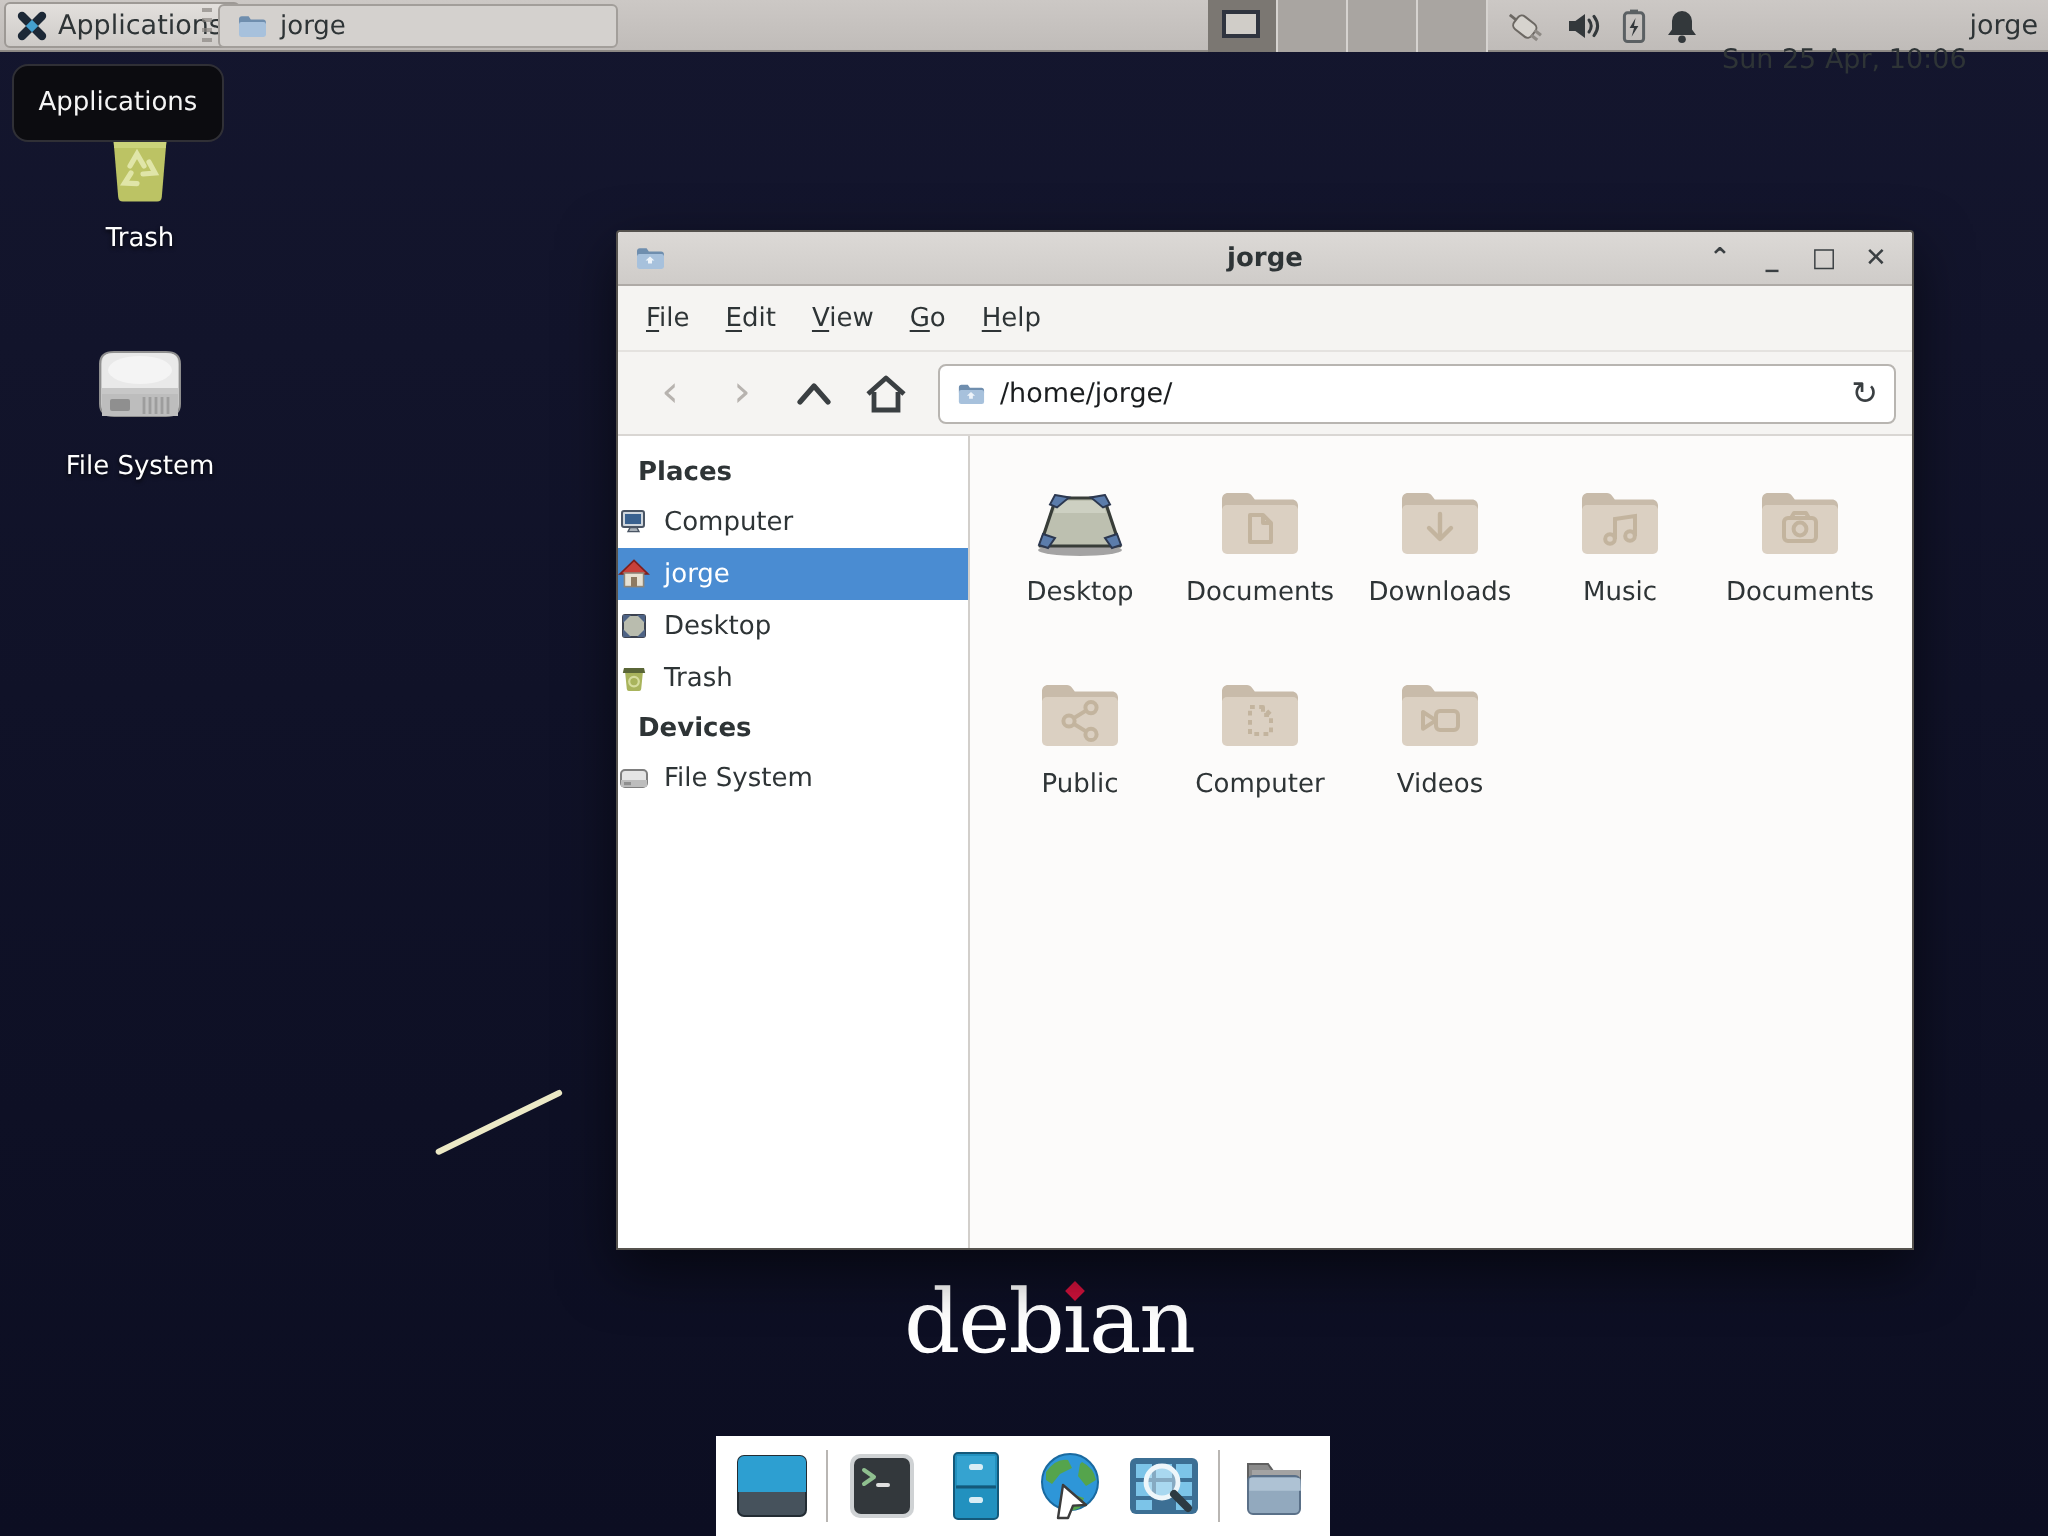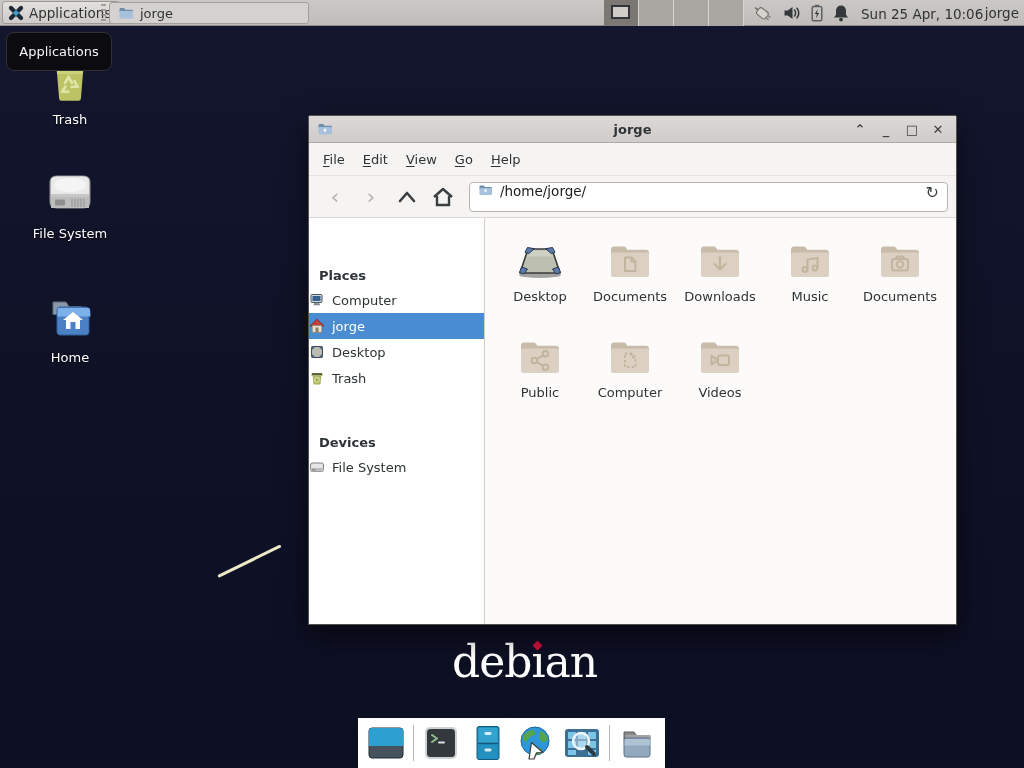--- a/index.html
+++ b/index.html
@@ -18,21 +18,21 @@
   .handle { position:absolute; left:101px; top:4px; width:5px; height:18px;
     background:repeating-linear-gradient(180deg,#8a8682 0 2px,transparent 2px 5px); opacity:.7; }
   .task-btn { position:absolute; left:109px; top:2px; width:200px; height:22px; display:flex; align-items:center; gap:6px;
     padding:0 8px; background:#d4d1ce; border:1px solid #a29e9a; border-radius:3px; }
   .pager { position:absolute; left:604px; top:0; width:140px; height:26px; display:flex; }
   .ws { width:35px; height:26px; background:#a9a5a1; border-right:1px solid #d6d3d0; position:relative; }
   .ws.active { background:#7b7772; }
   .ws.active .mini-win { position:absolute; left:7px; top:5px; width:19px; height:14px;
     background:#d0cdc8; border:2px solid #2f343f; }
   .tray { position:absolute; left:750px; top:0; height:26px; display:flex; align-items:center; gap:9px; }
-  .clock { position:absolute; left:861px; top:0; height:28px; display:flex; align-items:center; font-size:13.5px; }
+  .clock { position:absolute; left:861px; top:16px; height:28px; display:flex; align-items:center; font-size:13.5px; }
   .panel-user { position:absolute; right:5px; top:0; height:26px; display:flex; align-items:center; font-size:13.5px; }
 
   
   .tooltip { position:absolute; left:6px; top:32px; width:106px; height:39px; z-index:60;
     background:#0c0c10; border:1px solid #303036; border-radius:8px; color:#f5f5f5;
     display:flex; align-items:center; justify-content:center; font-size:13px; }
 
   
   .dicon { position:absolute; left:22px; width:96px; display:flex; flex-direction:column; align-items:center; gap:8px; z-index:10; }
   .dicon .lbl { color:#fff; text-shadow:0 1px 2px rgba(0,0,0,.9); font-size:13px; }
@@ -58,26 +58,26 @@
     color:#3a3f42; font-size:13px; font-weight:bold; }
   .menubar { height:25px; background:#f5f4f2; display:flex; align-items:center; gap:2px; padding:16px 6px;
     border-bottom:1px solid #e4e2df; }
   .menu-item { padding:3px 8px; }
   u { text-decoration:underline; text-underline-offset:2px; }
   .toolbar { height:42px; background:#f5f4f2; border-bottom:1px solid #d9d6d3; display:flex; align-items:center; padding:0 8px; }
   .tool-btn { width:36px; height:32px; display:flex; align-items:center; justify-content:center;
     font-size:22px; color:#3a3f42; border-radius:3px; }
   .tool-btn.disabled { color:#b7b3af; }
   .pathbar { flex:1; height:30px; margin-left:8px; background:#fff; border:1px solid #b8b5b1; border-radius:4px;
-    display:flex; align-items:flex-start; padding:0 8px; gap:7px; }
+    display:flex; align-items:center; padding:0 8px; gap:7px; }
   .pathbar .ptext { flex:1; font-size:13.5px; color:#1a1d1f; }
   .reload { font-size:16px; color:#3a3f42; }
   .win-body { flex:1; display:flex; min-height:0; }
   .sidebar { width:176px; background:#fff; border-right:1px solid #d2cfcb; padding-top:6px; }
-  .side-header { font-weight:bold; padding:5px 10px 4px 10px;margin-top:39px; }
+  .side-header { font-weight:bold; padding:5px 10px 4px 10px; }
   .side-row { height:26px; display:flex; align-items:center; gap:7px; }
   .side-row.selected { background:#4a8cd2; color:#fff; }
   .main-pane { flex:1; display:flex; flex-direction:column; background:#fcfbfa; min-width:0; }
   .files { flex:1; display:flex; flex-wrap:wrap; align-content:flex-start; padding:10px 0 0 10px; row-gap:10px; }
   .file-item { width:90px; height:86px; display:flex; flex-direction:column; align-items:center; padding-top:8px; gap:5px; }
   .file-item .flbl { font-size:13px; }
   .statusbar { height:26px; background:#f2f1ef; border-top:1px solid #d9d6d3; display:flex; align-items:center;
     padding-left:10px; font-size:13px; }
 
   
@@ -171,30 +171,20 @@
         <line x1="28" y1="30.5" x2="28" y2="39"></line>
           <line x1="31" y1="30.5" x2="31" y2="39"></line>
         <line x1="34" y1="30.5" x2="34" y2="39"></line>
           <line x1="37" y1="30.5" x2="37" y2="39"></line>
           <line x1="40" y1="30.5" x2="40" y2="39"></line>
       </g>
     </svg>
     <div class="lbl">File System</div>
   </div>
 
-  <div class="dicon" style="top:294px">
-    <svg width="50" height="48" viewBox="0 0 50 48">
-      <path d="M8 8 h13 l3 4.5 h12 v8 H8z" fill="#8a97a6" stroke="#5d6b7a"></path>
-      <rect x="12" y="13" width="32" height="28" rx="3" fill="#4a80c4" stroke="#335f9b"></rect>
-      <path d="M12.8 14 h30.4 q2 0 2 2.4 l.3 6 H12.4z" fill="#7cb0e8"></path>
-      <path d="M28 18 l10 8 h-3 v9 H21 v-9 h-3z" fill="#fff"></path>
-      <rect x="25.5" y="28" width="5" height="7" fill="#4a80c4"></rect>
-    </svg>
-    <div class="lbl">Home</div>
-  </div>
 
   <div class="wall-line"></div>
 
   <div class="window">
     <div class="titlebar">
       <svg width="16" height="16" viewBox="0 0 16 16">
         <path d="M1.5 4.5c0-.8.6-1.4 1.4-1.4h3.4l1.1 1.6h6.2c.8 0 1.4.6 1.4 1.4v1H1.5z" fill="#6f8eae"></path>
         <rect x="1.5" y="6" width="13.5" height="7.5" rx="1.2" fill="#a7c1dc"></rect>
         <path d="M8 7.2 l2.2 2 H9 v1.6 H7 V9.2 H5.8z" fill="#eef4fa"></path>
       </svg>

